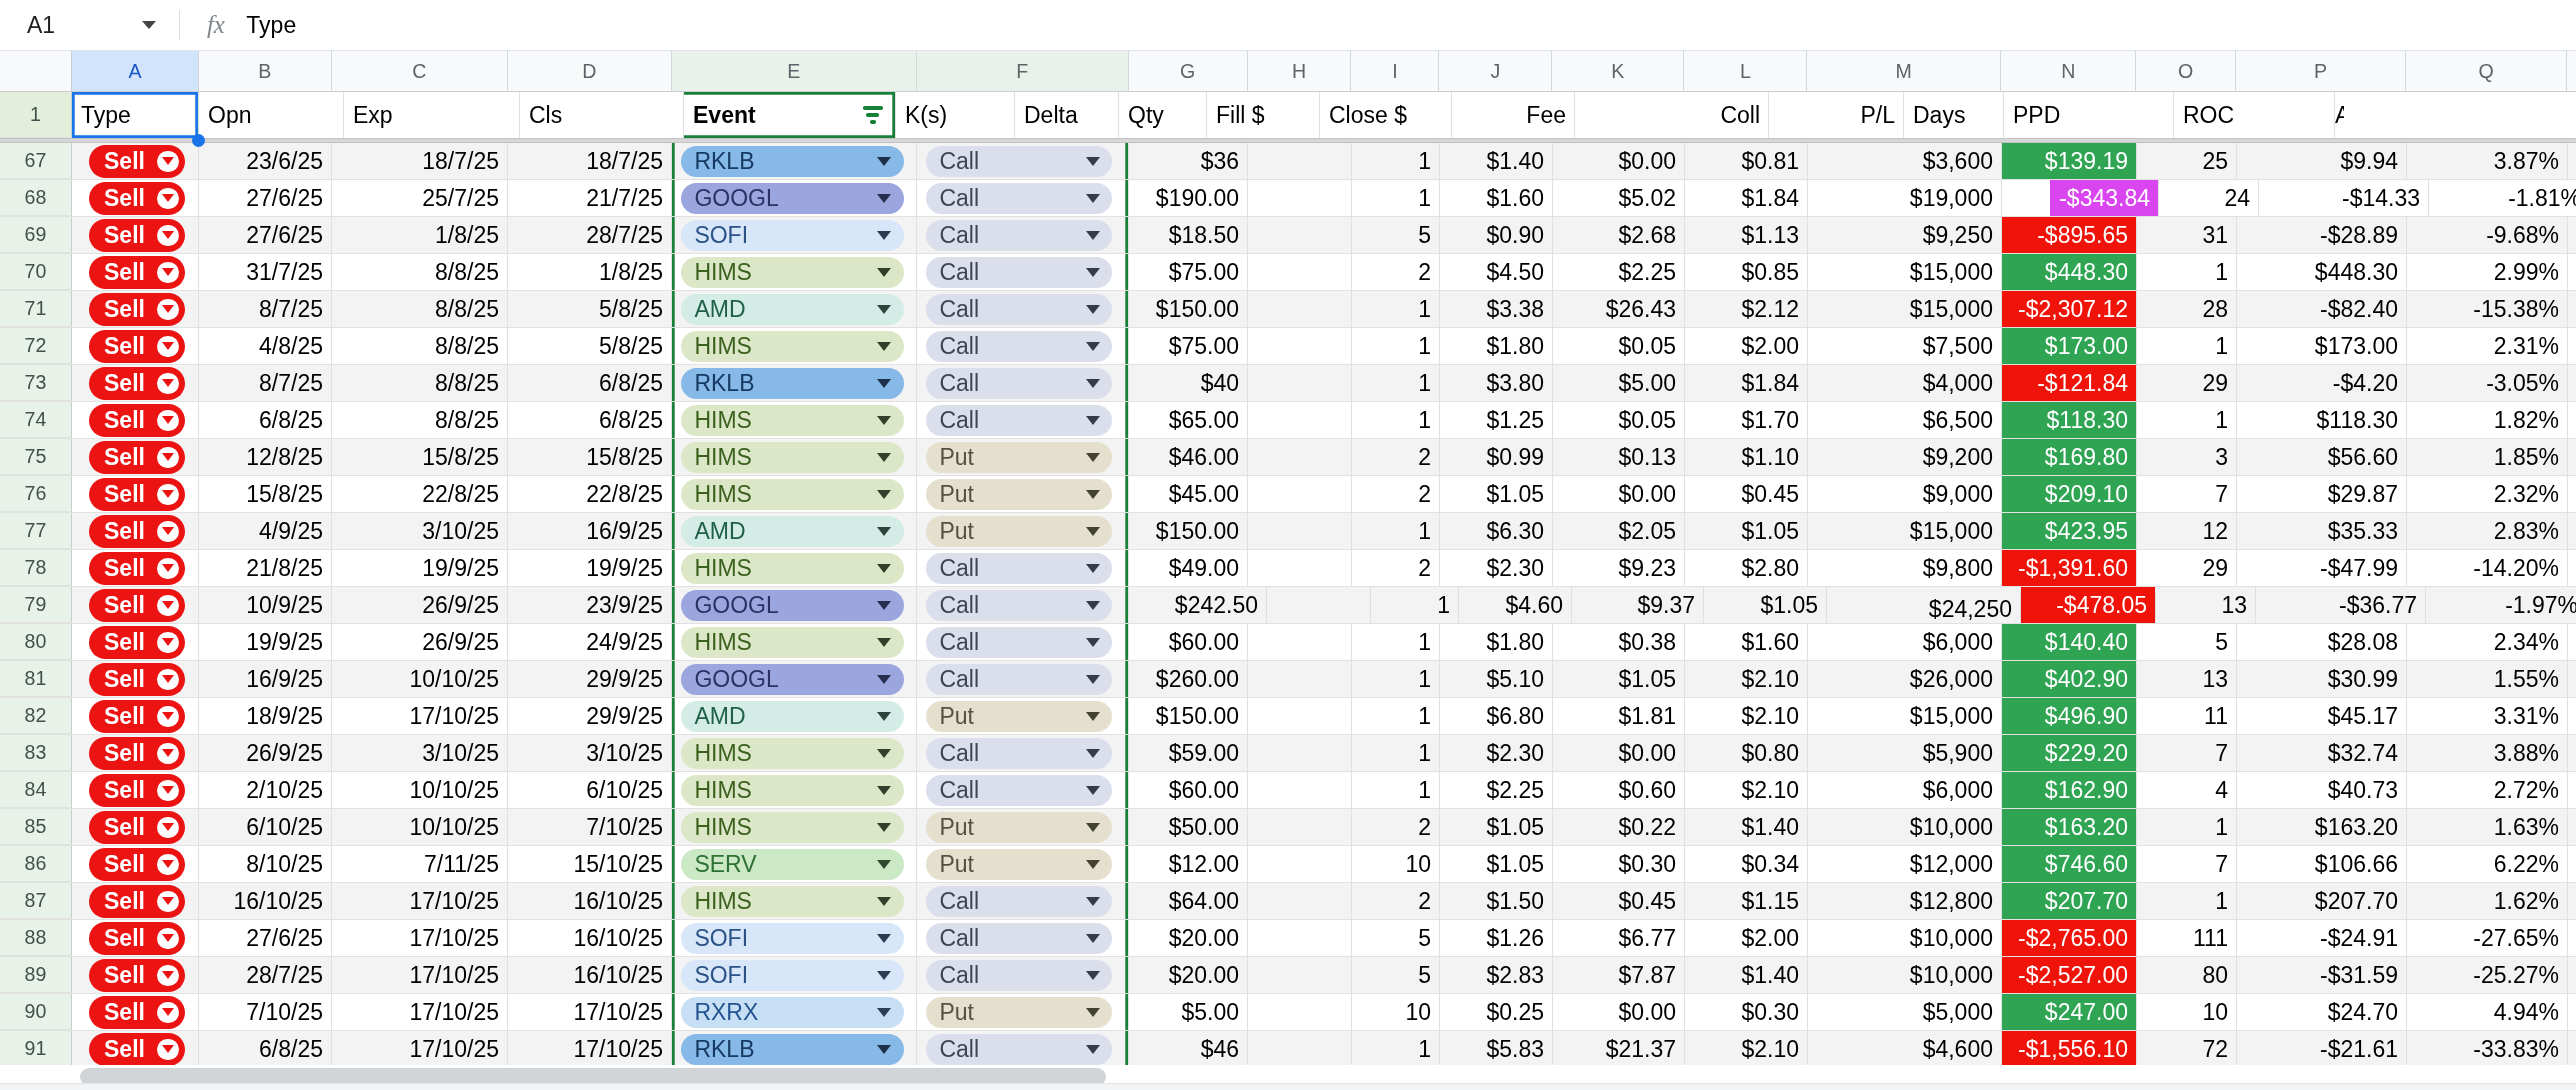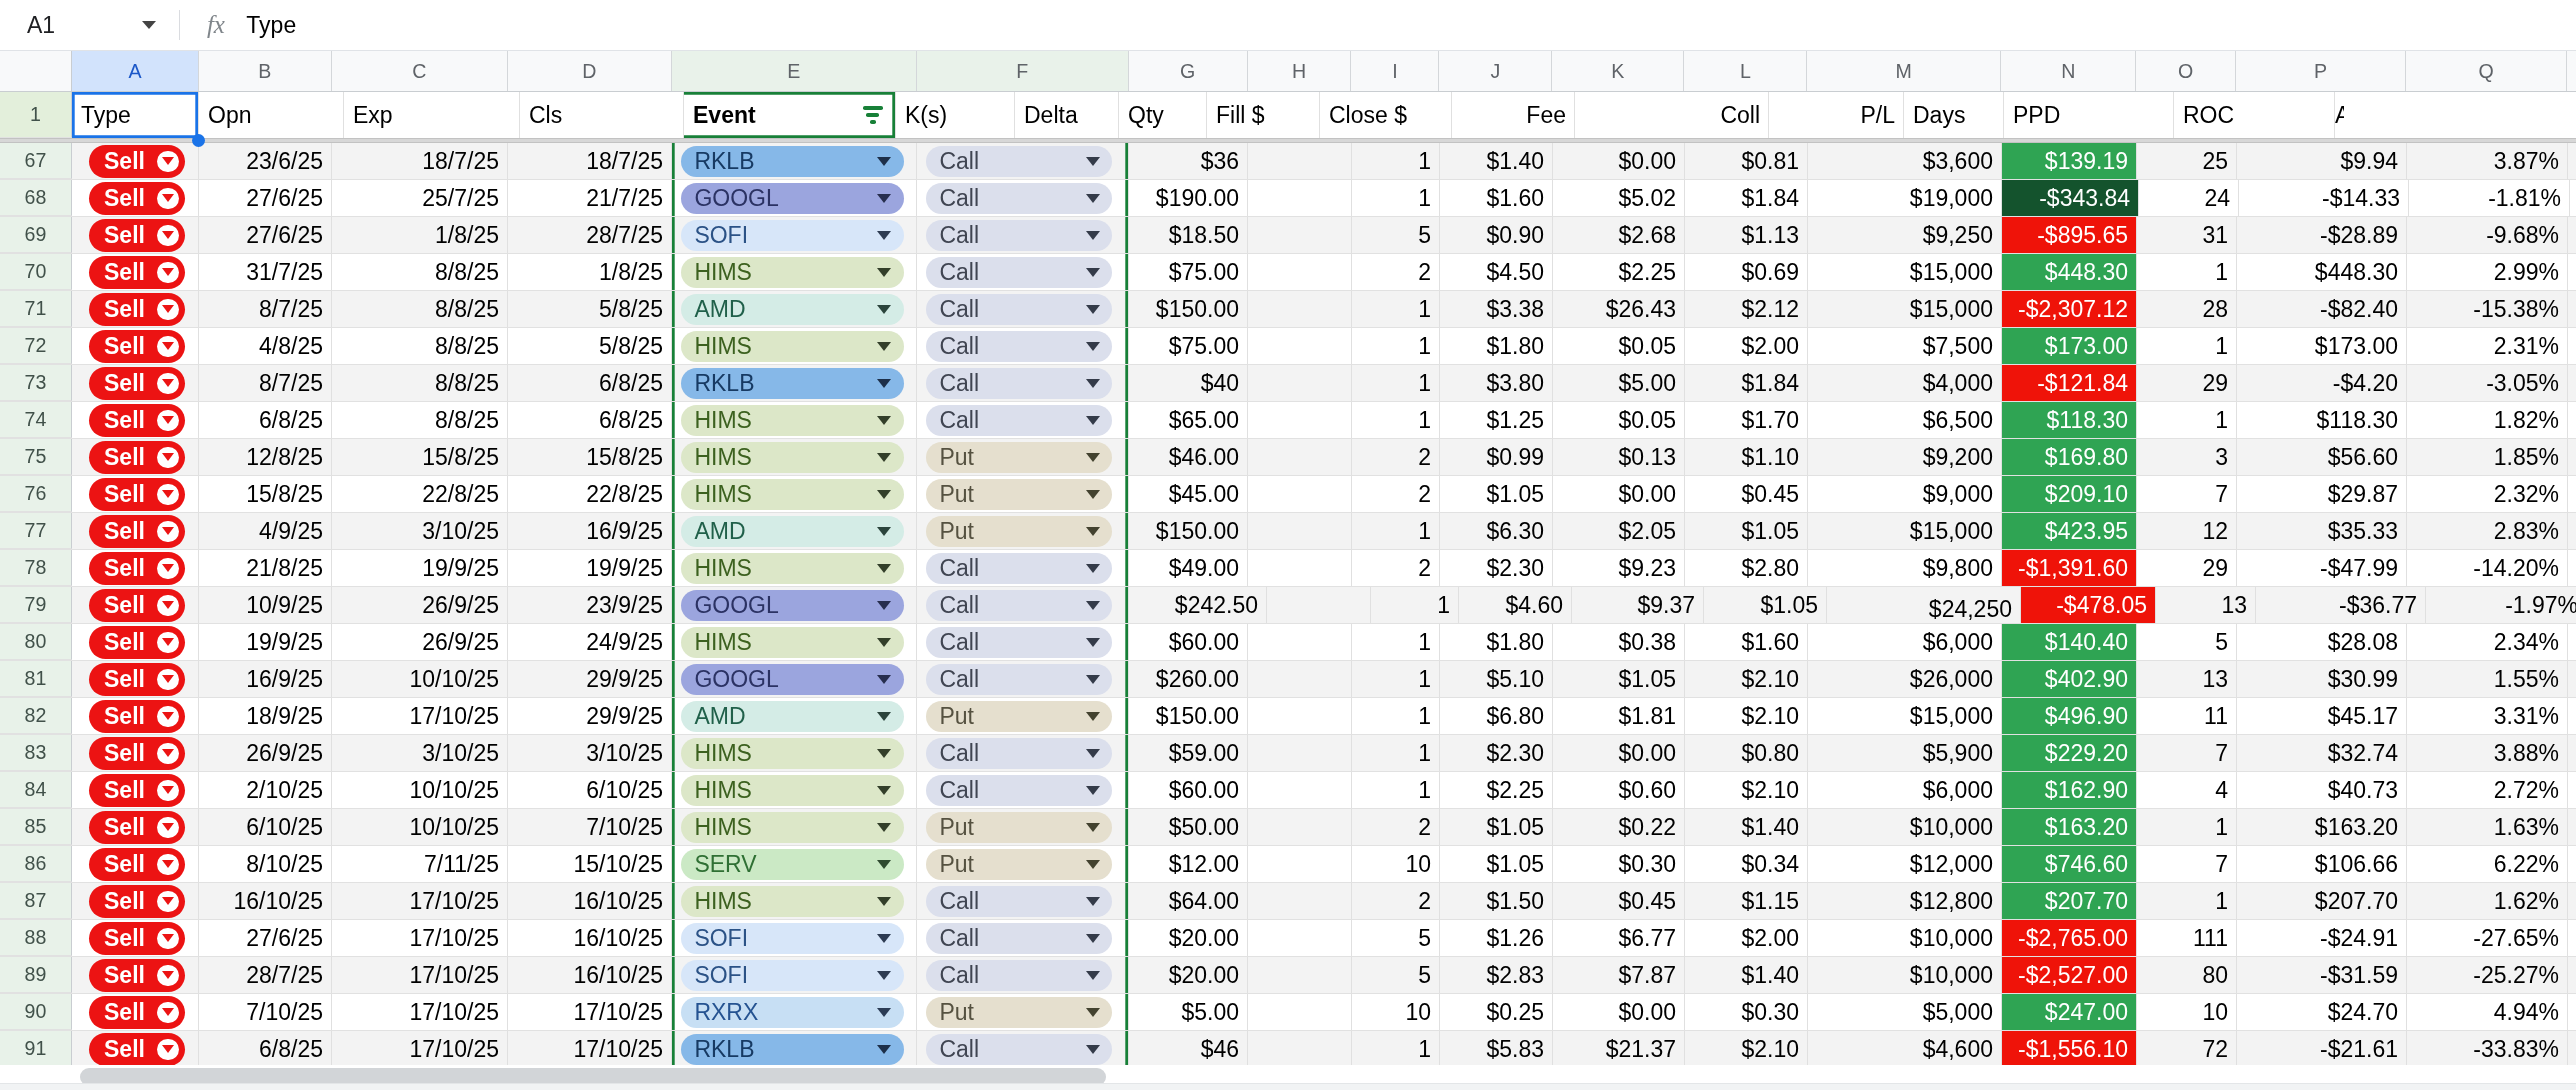--- a/index.html
+++ b/index.html
@@ -328,21 +328,21 @@
         </div>
         <div class="cell al-right" style="width: 132px;">
           <span>$5.02</span>
         </div>
         <div class="cell al-right" style="width: 123px;">
           <span>$1.84</span>
         </div>
         <div class="cell al-right" style="width: 194px;">
           <span>$19,000</span>
         </div>
-        <div class="cell al-right pl-cell" style="width: 137px; background: #14532d;">
+        <div class="cell al-right pl-cell" style="width: 109px; background: #d946ef; margin-left: 48px;">
           <span>-$343.84</span>
         </div>
         <div class="cell al-right" style="width: 100px;">
           <span>24</span>
         </div>
         <div class="cell al-right" style="width: 170px;">
           <span>-$14.33</span>
         </div>
         <div class="cell al-right" style="width: 161px;">
           <span>-1.81%</span>
@@ -459,21 +459,21 @@
         <div class="cell al-right" style="width: 88px;">
           <span>2</span>
         </div>
         <div class="cell al-right" style="width: 113px;">
           <span>$4.50</span>
         </div>
         <div class="cell al-right" style="width: 132px;">
           <span>$2.25</span>
         </div>
         <div class="cell al-right" style="width: 123px;">
-          <span>$0.69</span>
+          <span>$0.85</span>
         </div>
         <div class="cell al-right" style="width: 194px;">
           <span>$15,000</span>
         </div>
         <div class="cell al-right pl-cell" style="width: 135px; background: rgb(47, 164, 83);">
           <span>$448.30</span>
         </div>
         <div class="cell al-right" style="width: 100px;">
           <span>1</span>
         </div>

